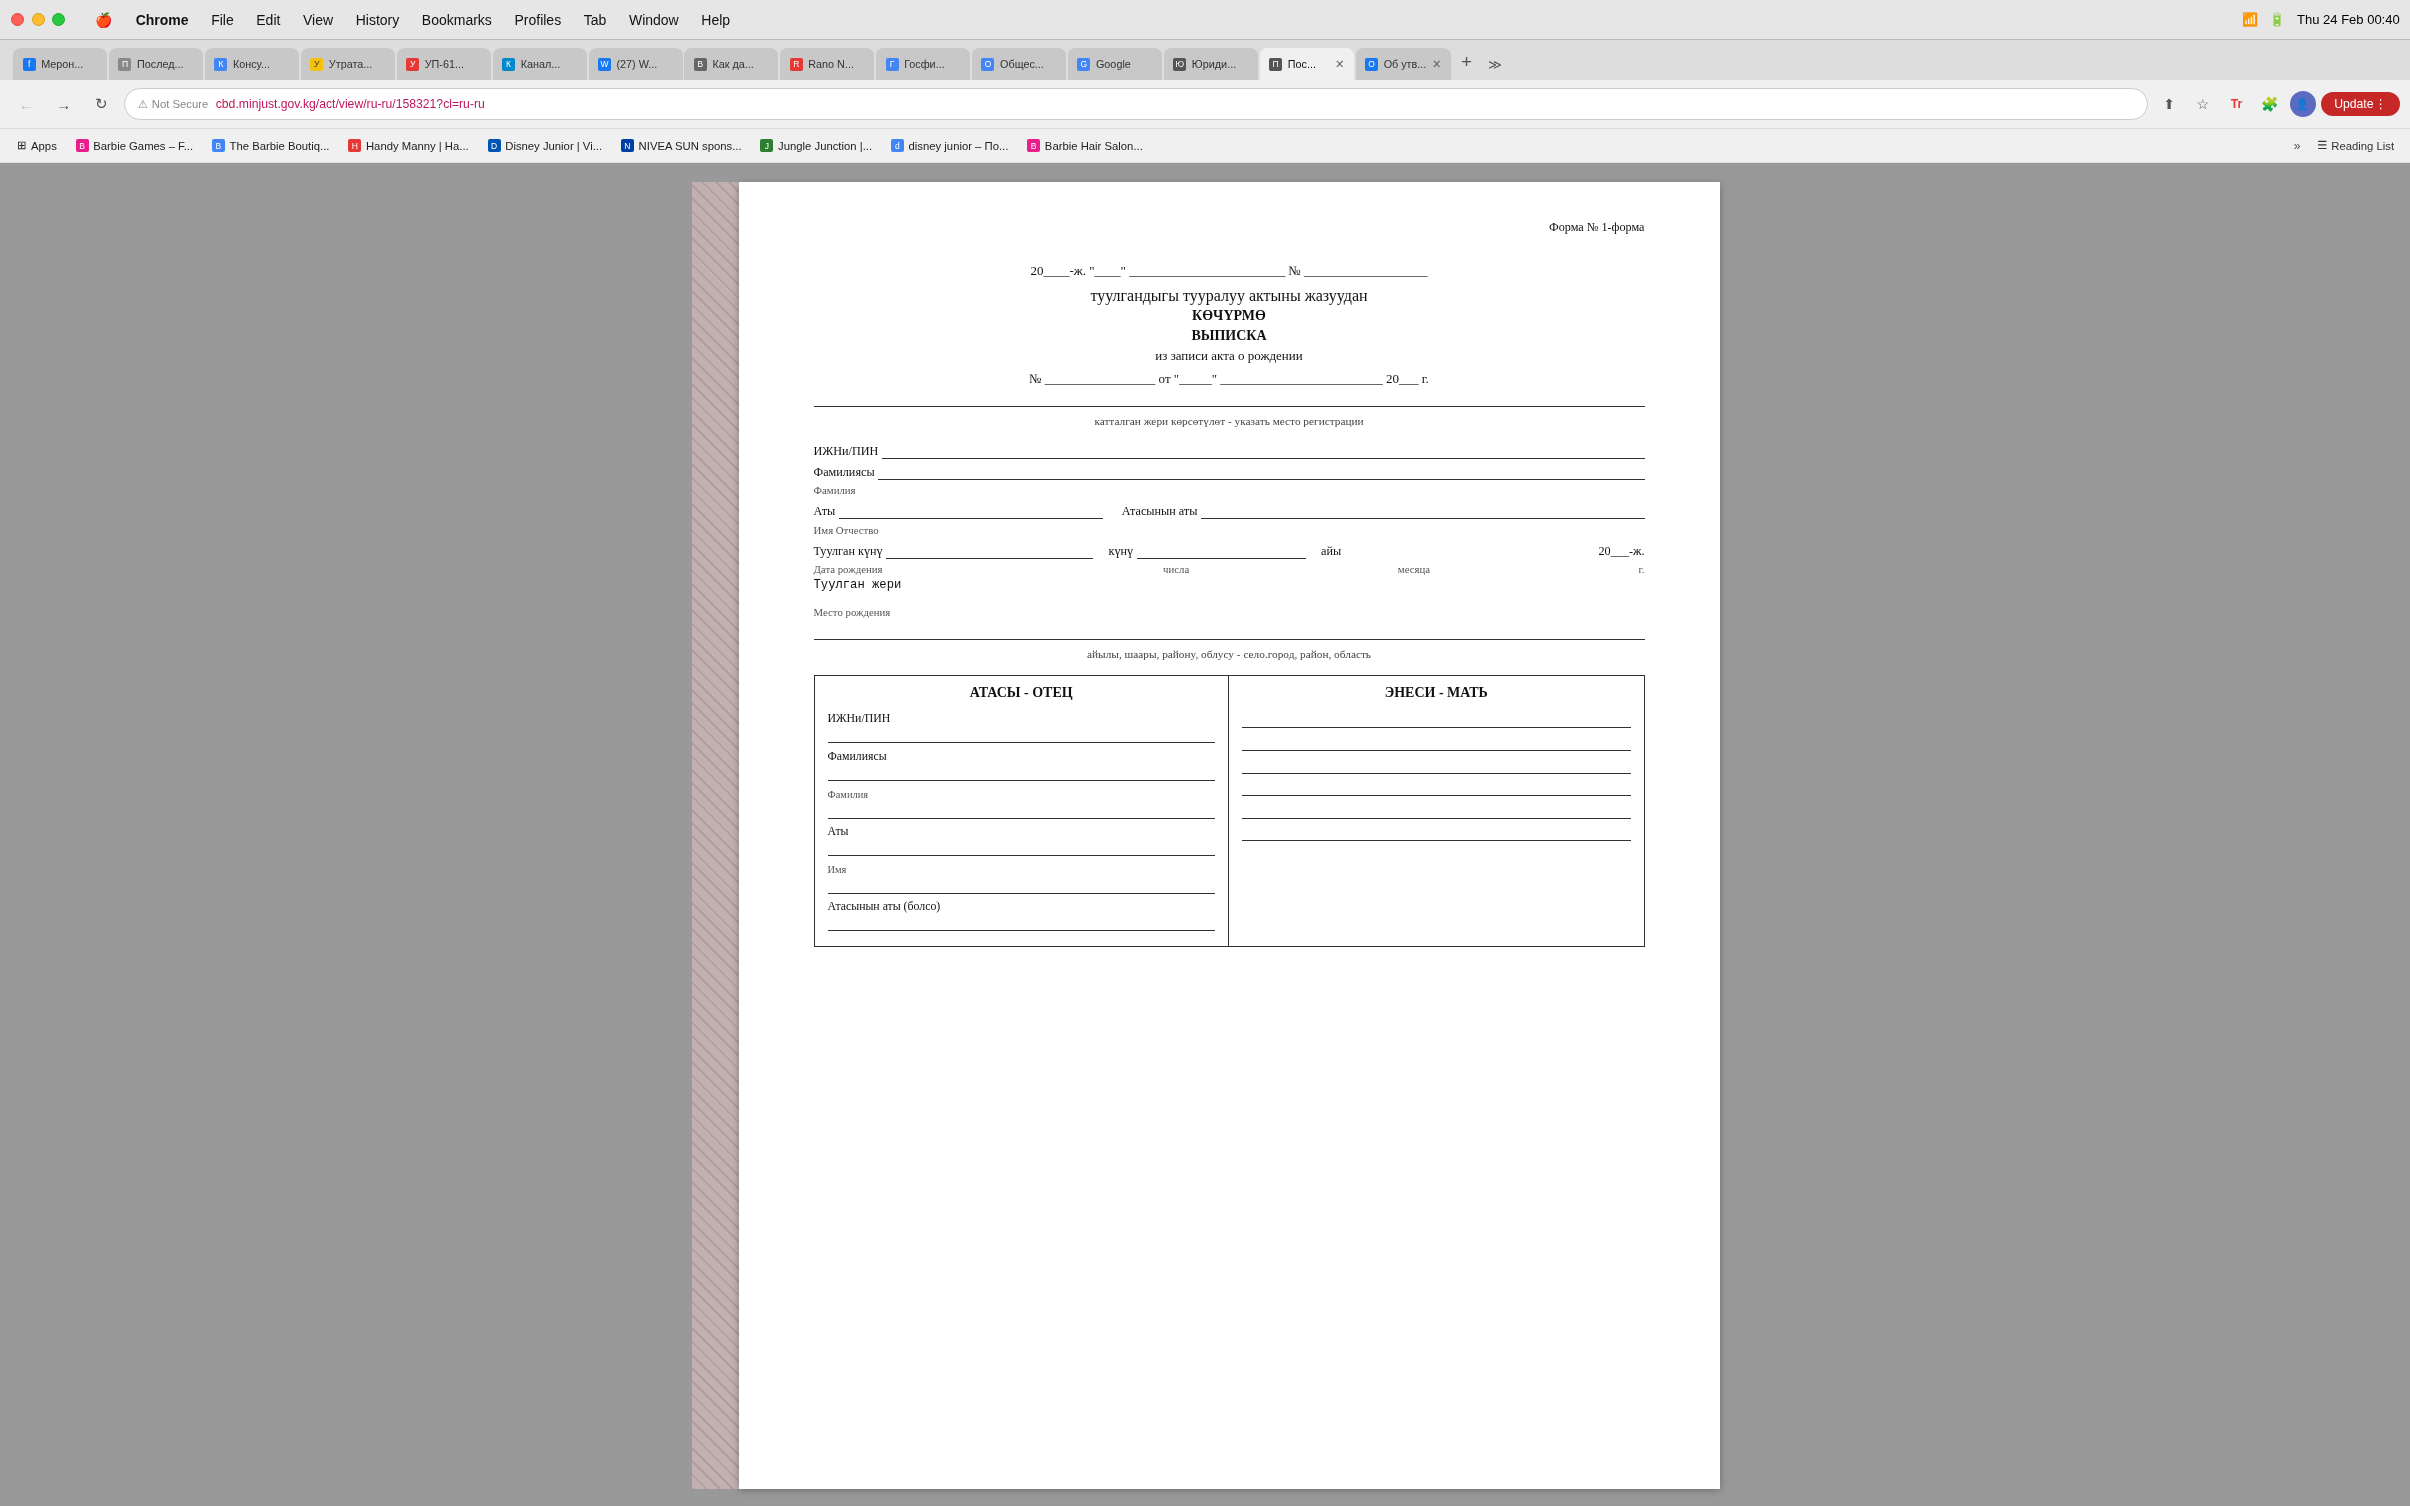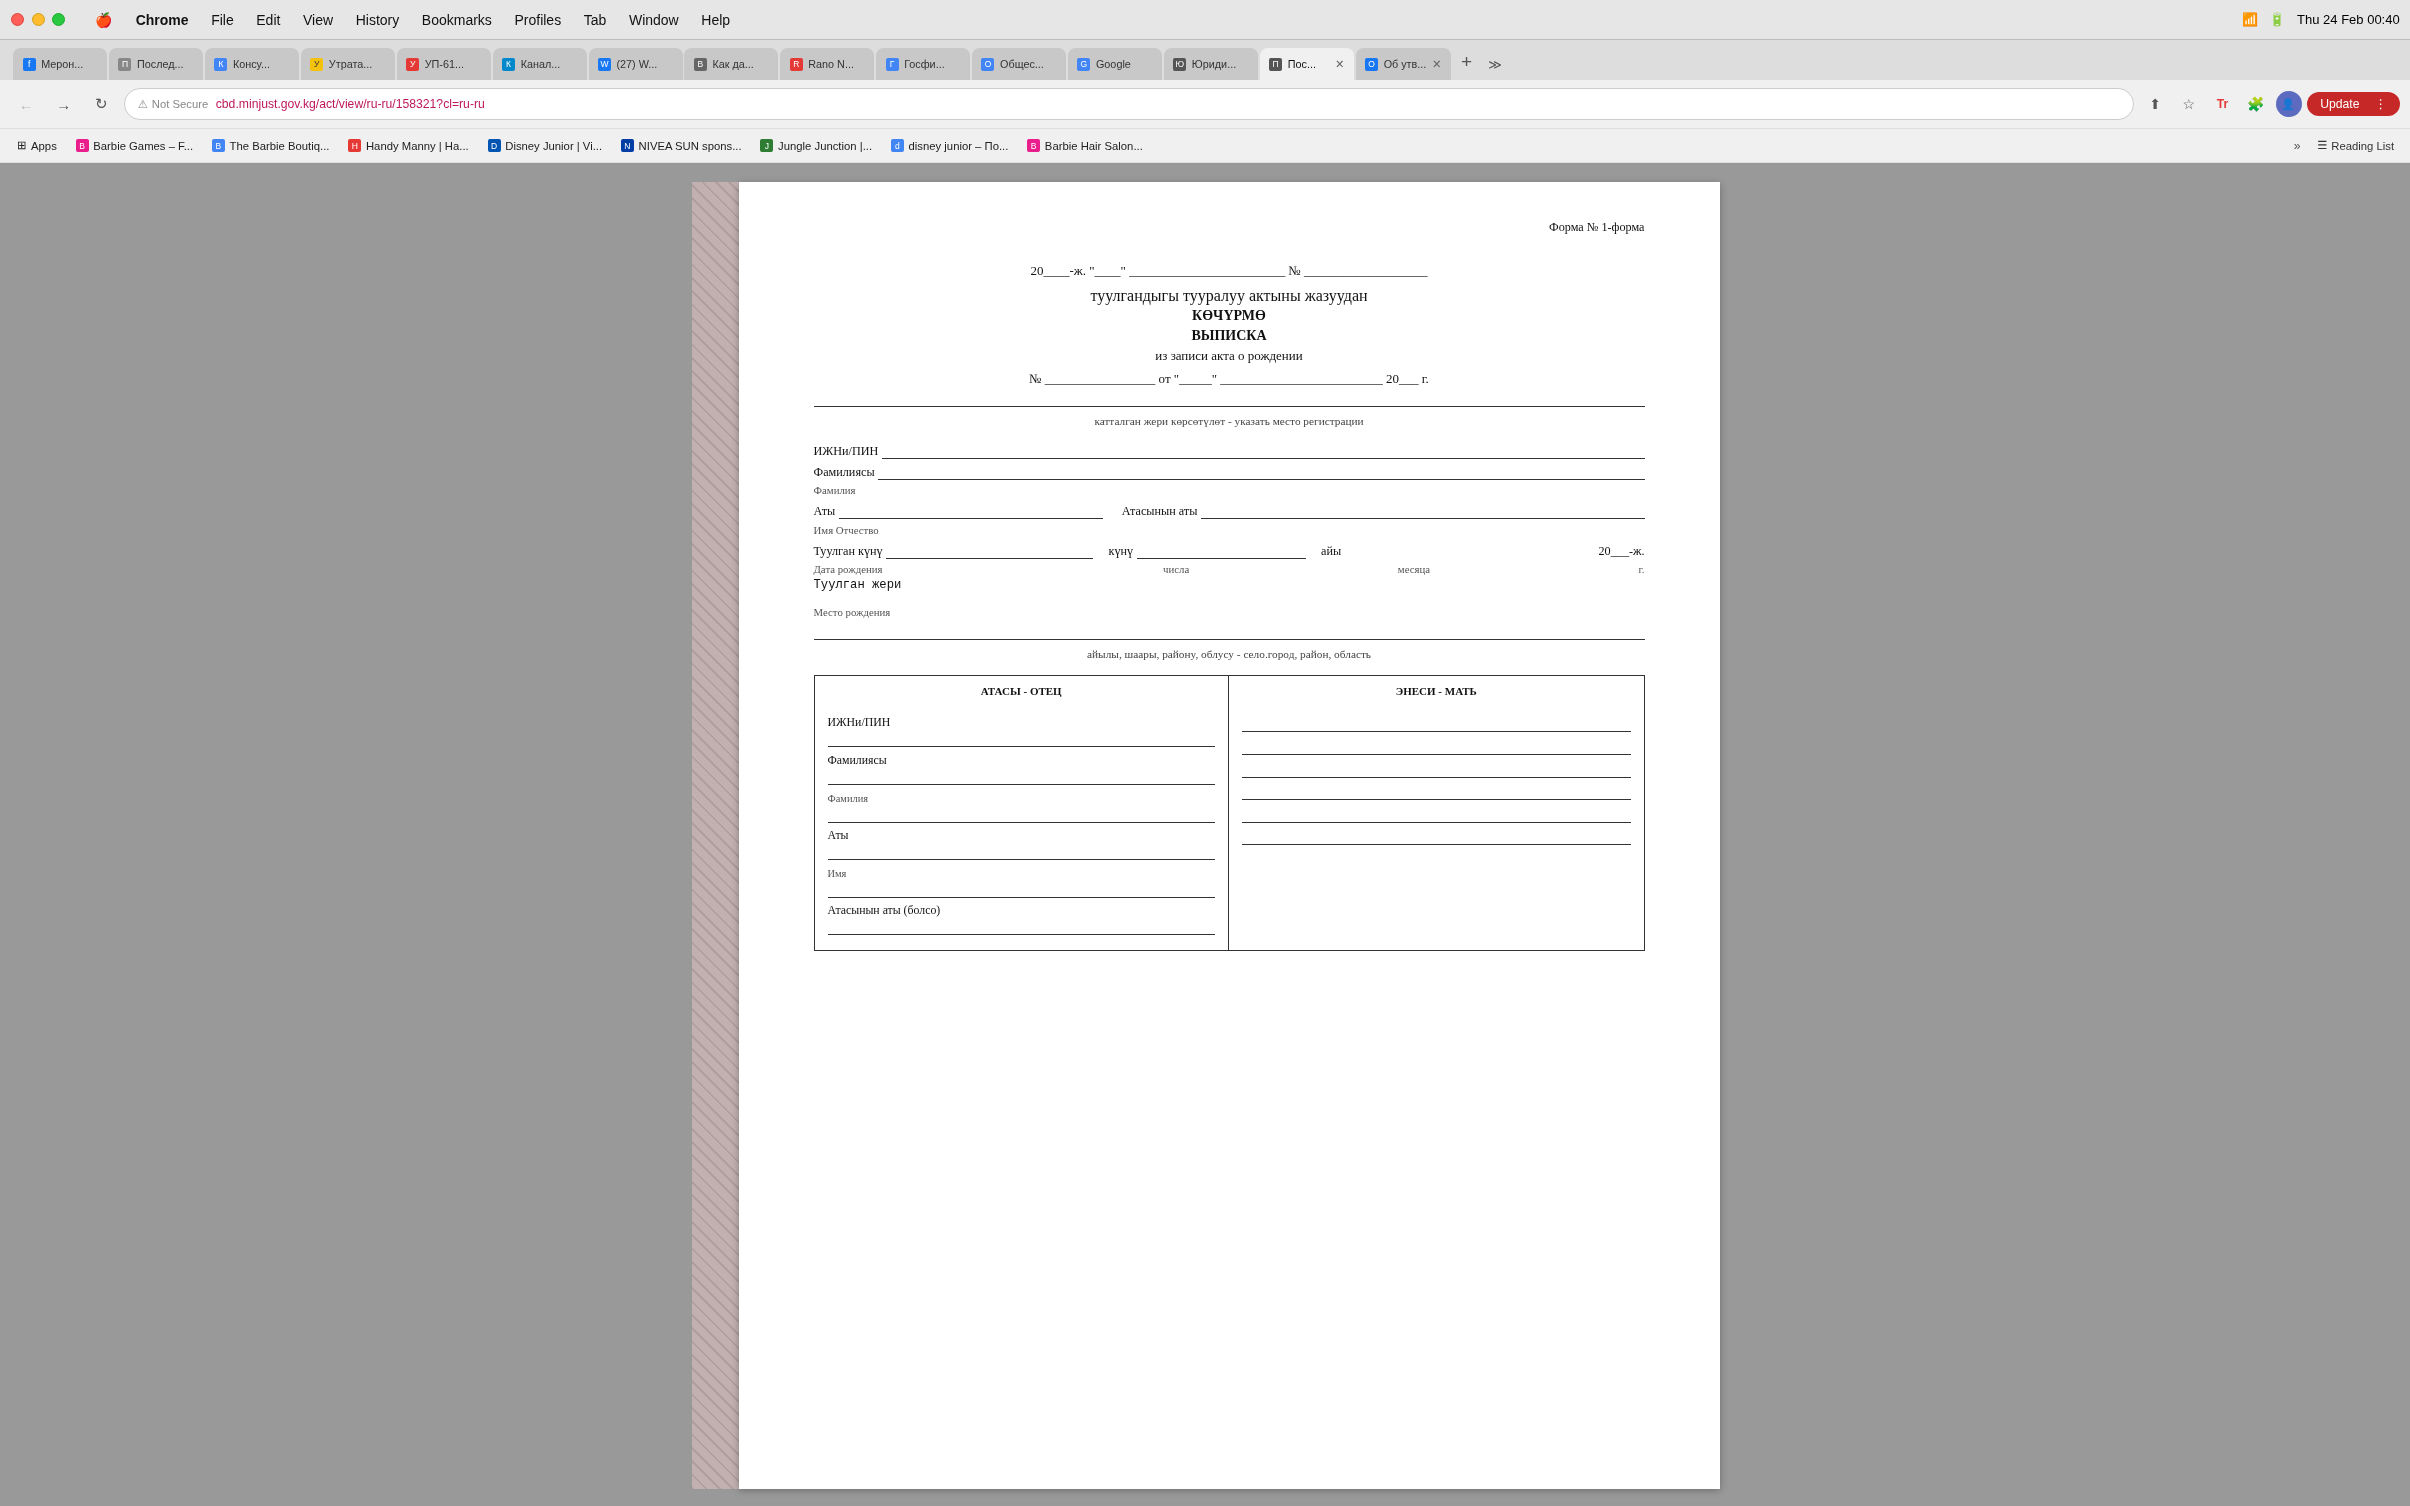--- a/index.html
+++ b/index.html
@@ -163,21 +163,21 @@
     .update-btn {
       background: #c62828;
       color: #fff;
       border: none;
       border-radius: 19px;
       padding: 4.7px 13px;
       font-size: 12.2px;
       cursor: pointer;
       display: flex;
       align-items: center;
-      gap: 15px;
+      gap: 1px;
     }
 
     
     .bookmarks-bar {
       height: 34px;
       background: #f0f0f0;
       display: flex;
       align-items: center;
       padding: 0 9.4px;
       gap: 3.8px;
@@ -320,22 +320,22 @@
     }
     .doc-col {
       padding: 9.4px 13px;
     }
     .doc-col:first-child {
       border-right: 0.9px solid #333;
     }
     .doc-col-header {
       text-align: center;
       font-weight: bold;
-      font-size: 11px;
-      margin-bottom: 18px;
+      font-size: 14px;
+      margin-bottom: 10px;
     }
     .doc-col-field {
       margin-bottom: 5.6px;
     }
     .doc-col-underline {
       border-bottom: 0.9px solid #333;
       width: 100%;
       height: 17px;
       margin-bottom: 1.9px;
     }

